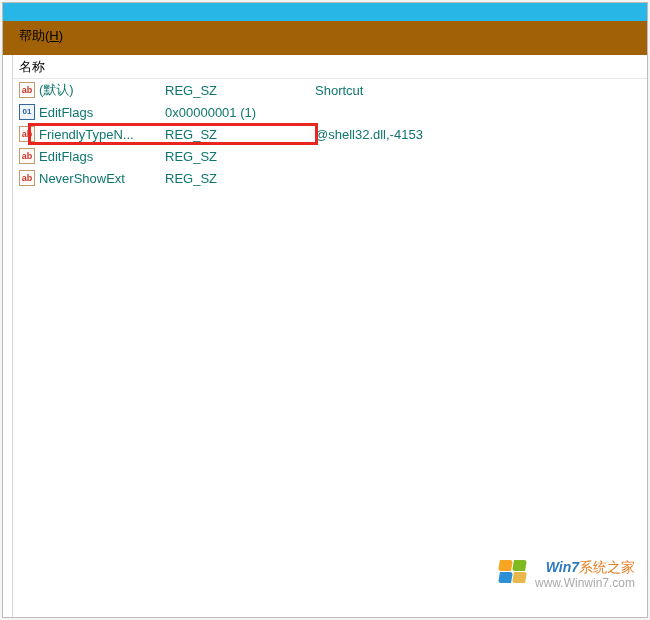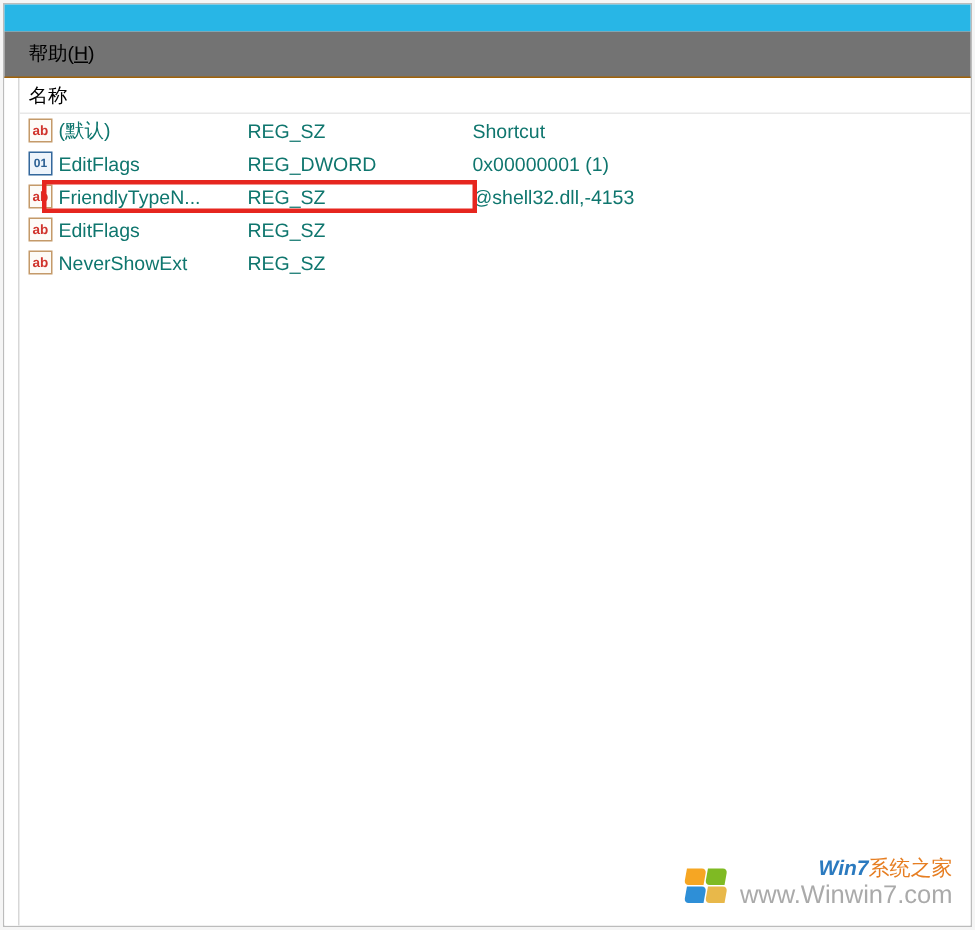--- a/index.html
+++ b/index.html
@@ -22,22 +22,22 @@
     flex-direction: column;
   }
   .titlebar {
     height: 18px;
     background: #28b6e6;
   }
   .menubar {
     display: flex;
     align-items: flex-end;
     padding: 4px 10px;
-    background: #737373;
-    border-bottom: 1px solid #a16207;
+    background: #a16207;
+    border-bottom: 4px solid #a16207;
   }
   .menuitem {
     font-size: 13px;
     color: #000;
     padding: 2px 6px;
     cursor: default;
   }
   .menuitem .ul { text-decoration: underline; }
   .content {
     flex: 1;
@@ -124,48 +124,48 @@
     border: 3px solid #e6261f;
     left: 15px;
     top: 68px;
     width: 290px;
     height: 22px;
     pointer-events: none;
   }
   .watermark {
     position: absolute;
     right: 12px;
-    bottom: 10px;
+    bottom: 27px;
     font-size: 14px;
     font-family: "Segoe UI", sans-serif;
     color: #666;
     text-align: right;
     line-height: 1.2;
     display: flex;
-    align-items: flex-end;
+    align-items: center;
     gap: 8px;
     pointer-events: none;
   }
   .watermark .logo {
     width: 28px; height: 28px;
     position: relative;
   }
   .watermark .logo span {
     position: absolute;
     width: 13px; height: 11px;
     border-radius: 0 3px 0 3px;
   }
   .wl1 { left:0; top:0; background:#f6a623; transform:skewX(-10deg);}
   .wl2 { left:14px; top:0; background:#7fba23; transform:skewX(-10deg);}
   .wl3 { left:0; top:12px; background:#2e8fd7; transform:skewX(-10deg);}
   .wl4 { left:14px; top:12px; background:#e8b84a; transform:skewX(-10deg);}
   .wm-line1 { }
   .wm-line1 .w7 { color:#2b7abf; font-weight:bold; font-style:italic; }
   .wm-line1 .rest { color:#e67e22; }
-  .wm-line2 { font-size: 17px; color:#aaa; }
+  .wm-line2 { font-size: 12px; color:#aaa; }
 </style>
 </head>
 <body>
 
 <div class="outer">
   <div class="titlebar"></div>
 
   <div class="menubar">
     <div class="menuitem">
       <span>帮助</span>(<span class="ul">H</span>)
@@ -188,21 +188,20 @@
             <span class="name-text">(默认)</span>
           </div>
           <div class="c-type">REG_SZ</div>
           <div class="c-data">Shortcut</div>
         </div>
         <div class="row">
           <div class="c-name">
             <span class="icon-bin"></span>
             <span class="name-text">EditFlags</span>
           </div>
-          <div class="c-type">REG_DWORD</div>
           <div class="c-data">0x00000001 (1)</div>
         </div>
         <div class="row">
           <div class="c-name">
             <span class="icon-ab"></span>
             <span class="name-text">FriendlyTypeN...</span>
           </div>
           <div class="c-type">REG_SZ</div>
           <div class="c-data">@shell32.dll,-4153</div>
         </div>

